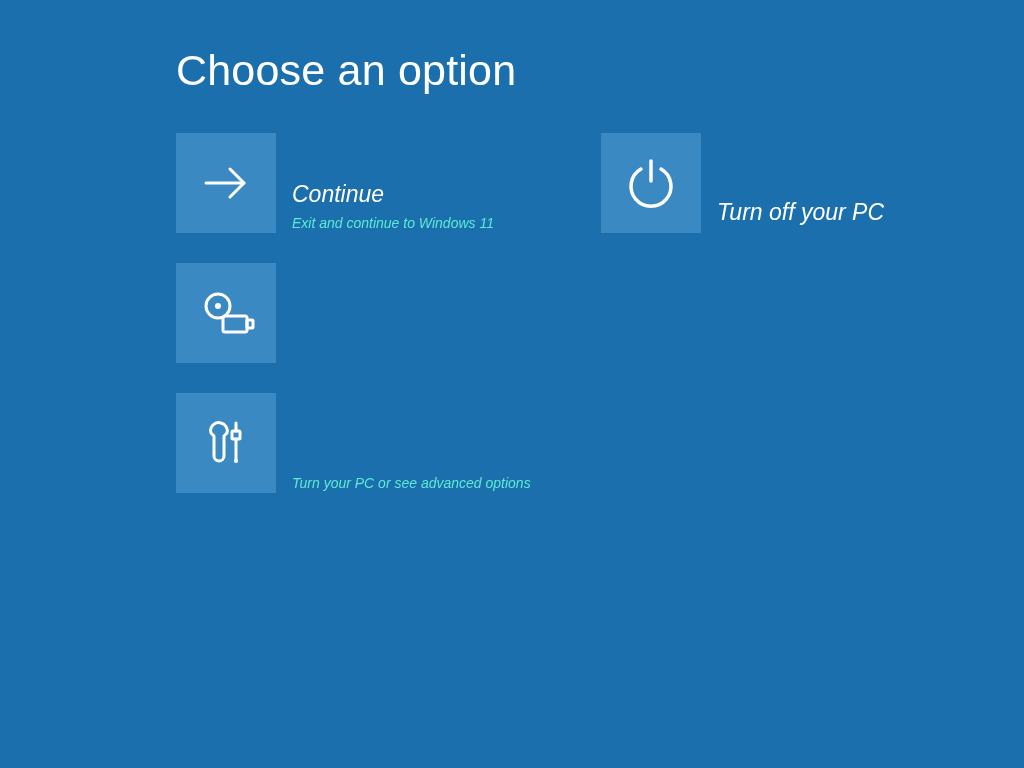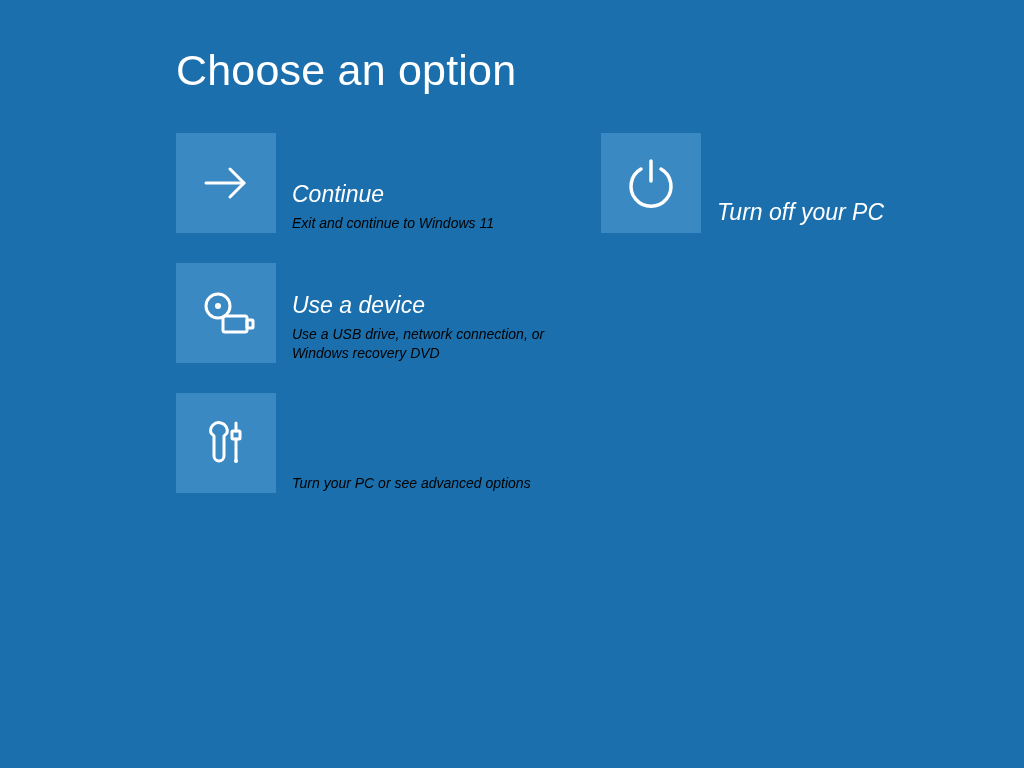--- a/index.html
+++ b/index.html
@@ -46,21 +46,21 @@
     .title{
       font-weight:300;
       font-size:23px;
       line-height:1.2;
       margin-bottom:6px;
     }
     .desc{
       font-weight:400;
       font-size:14px;
       line-height:1.35;
-      color:#000000;
+      color:#5eead4;
     }
   </style>
 </head>
 <body>
 
 <div class="screen">
   <h1>Choose an option</h1>
 
   <div class="columns">
 
@@ -80,24 +80,20 @@
       </div>
 
       <div class="option">
         <div class="tile">
           <svg width="62" height="62" viewBox="0 0 62 62" fill="none" stroke="#fff" stroke-width="3" stroke-linecap="round" stroke-linejoin="round">
             <circle cx="23" cy="24" r="12"></circle>
             <circle cx="23" cy="24" r="3" fill="#fff" stroke="none"></circle>
             <rect x="28" y="34" width="24" height="16" rx="2"></rect>
             <rect x="52" y="38" width="6" height="8" rx="1"></rect>
           </svg>
-        </div>
-        <div class="text">
-          <div class="title">Use a device</div>
-          <div class="desc">Use a USB drive, network connection, or Windows recovery DVD</div>
         </div>
       </div>
 
       <div class="option">
         <div class="tile">
           <svg width="60" height="60" viewBox="0 0 60 60" fill="none" stroke="#fff" stroke-width="3" stroke-linecap="round" stroke-linejoin="round">
 
             <path d="M25 10 a8 8 0 0 0 -10 10 l3 3 v20 a5 5 0 0 0 10 0 v-20 l3 -3 a8 8 0 0 0 -6 -10 z"></path>
 
             <line x1="40" y1="10" x2="40" y2="18"></line>

